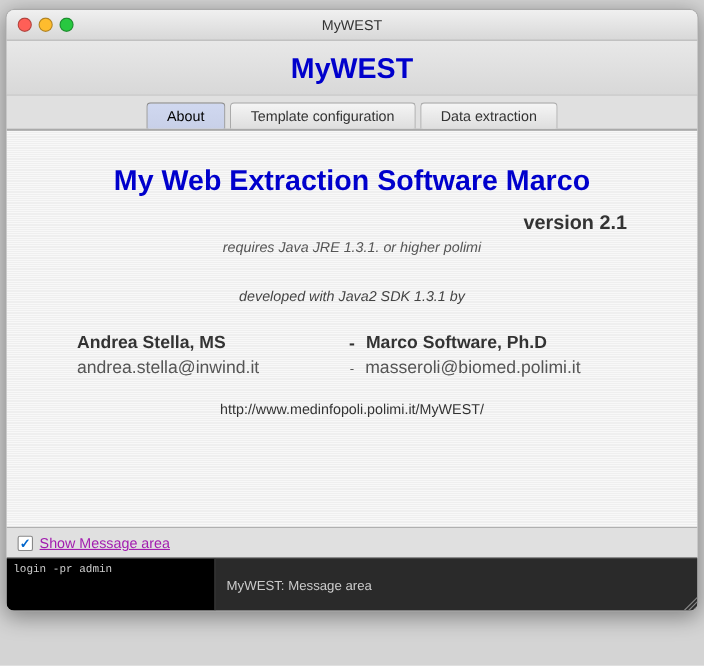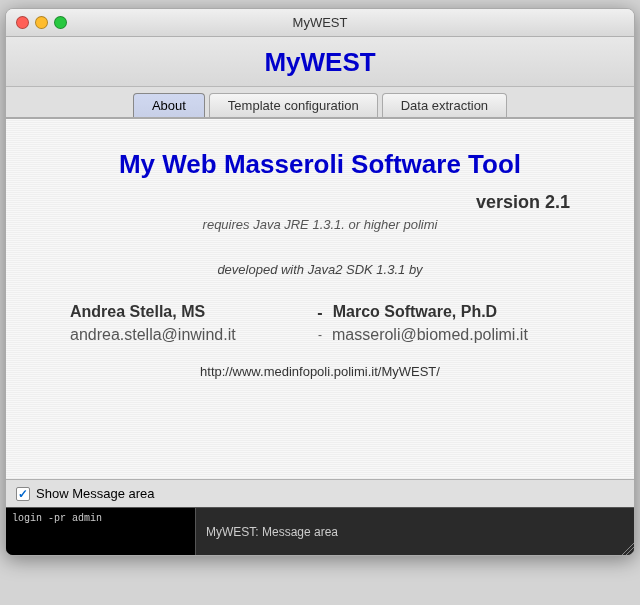--- a/index.html
+++ b/index.html
@@ -215,21 +215,22 @@
     }
 
     .checkbox-check {
       color: #0066cc;
       font-size: 12px;
       font-weight: bold;
     }
 
     .show-msg-label {
       font-size: 13px;
-      color: #000000;
+      color: #a21caf;
+      text-decoration: underline;
     }
 
     
     .message-area {
       background: #1a1a1a;
       display: flex;
       align-items: stretch;
       height: 48px;
       border-top: 1px solid #555;
       position: relative;
@@ -307,21 +308,21 @@
     <div class="tab">
       <span>Template configuration</span>
     </div>
     <div class="tab">
       <span>Data extraction</span>
     </div>
   </div>
 
   <div class="main-content">
 
-    <div class="content-title">My Web Masseroli Software Tool</div>
+    <div class="content-title">My Web Extraction Software Marco</div>
 
     <div class="version">version 2.1</div>
     <div class="requires">requires Java JRE 1.3.1. or higher polimi</div>
 
     <div class="developed">developed with Java2 SDK 1.3.1 by</div>
 
     <div class="authors-row">
       <div class="author">
         <span class="author-name">Andrea Stella, MS</span>
       </div>

